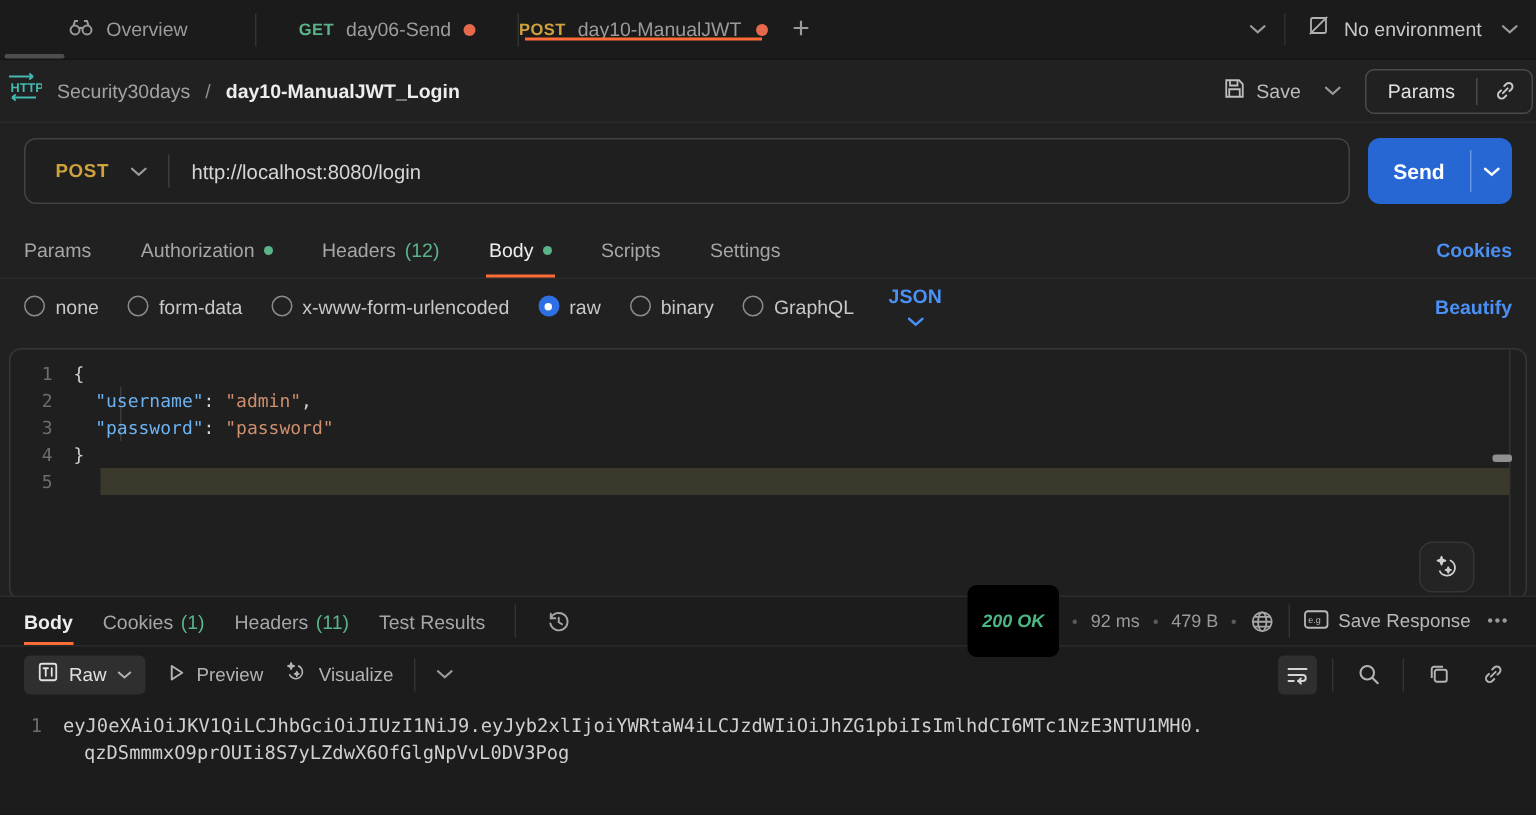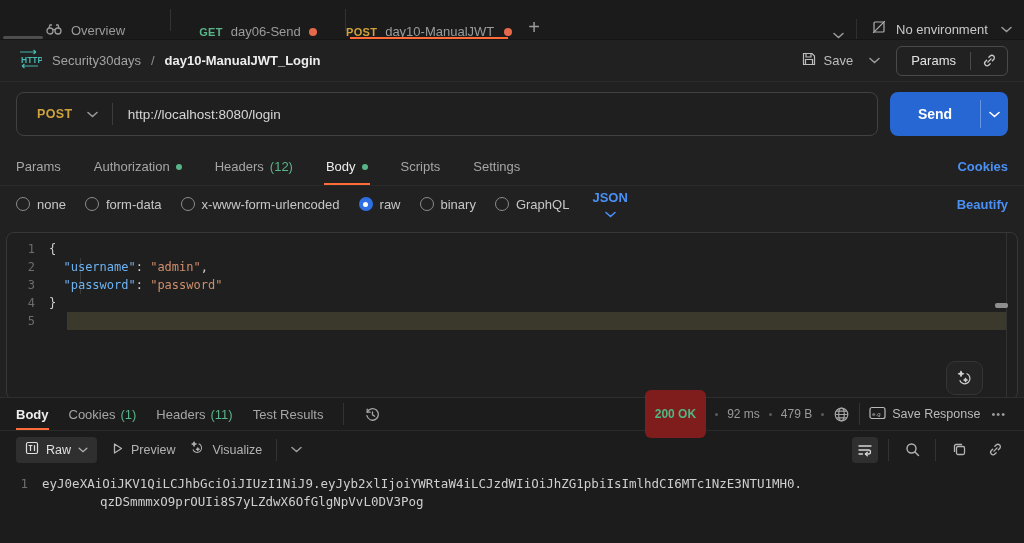--- a/index.html
+++ b/index.html
@@ -4,58 +4,58 @@
 <style>
   * { margin:0; padding:0; box-sizing:border-box; }
   html,body { background:#151515; }
   body { font-family:"Liberation Sans", sans-serif; }
   .app { position:relative; width:1024px; height:543px; background:#212121; color:#c9c9c9; overflow:hidden; }
 
   .vdiv { width:1px; background:#333; align-self:center; height:22px; }
   .chev svg, .chev-blue svg { display:block; }
 
   
-  .topbar { height:40px; background:#1b1b1b; display:flex; align-items:flex-end; border-bottom:1px solid #151515; position:relative; }
+  .topbar { height:40px; background:#1b1b1b; display:flex; align-items:center; border-bottom:1px solid #151515; position:relative; }
   .topbar .tab { display:flex; align-items:center; justify-content:center; gap:8px; font-size:13px; color:#9b9b9b; position:relative; cursor:pointer; }
   .tab-overview { width:170px; }
   .tab-get { width:174px; }
   .tab-post { width:166px; color:#e6e6e6; }
   .tab-post .tab-label { max-width:118px; overflow:hidden; white-space:nowrap; }
   .tab-post::after { content:""; position:absolute; left:4px; right:4px; bottom:0; height:2px; background:#ff6c37; }
   .method-get { color:#59b489; font-size:11px; font-weight:700; letter-spacing:.3px; }
   .method-post-sm { color:#cfa23c; font-size:11px; font-weight:700; letter-spacing:.3px; }
   .mod-dot { width:8px; height:8px; border-radius:50%; background:#e5694a; flex:0 0 auto; }
   .newtab { width:44px; display:flex; align-items:center; justify-content:center; font-size:20px; color:#9b9b9b; cursor:pointer; }
   .topbar-spacer { flex:1; }
   .topbar-chev { width:36px; display:flex; align-items:center; justify-content:center; cursor:pointer; }
   .env { width:168px; display:flex; align-items:center; gap:9px; padding-left:14px; border-left:1px solid #2f2f2f; cursor:pointer; }
   .env-label { font-size:13px; color:#c9c9c9; flex:1; }
   .tab-scroll-indicator { position:absolute; left:3px; bottom:0; width:40px; height:3px; background:#4e4e4e; border-radius:2px; }
 
   
-  .header { height:42px; display:flex; align-items:center; padding:0 16px; gap:10px; border-bottom:1px solid #2b2b2b; background:#212121; }
+  .header { height:42px; display:flex; align-items:center; padding:0 2px; gap:10px; border-bottom:1px solid #2b2b2b; background:#212121; }
   .crumb-collection { color:#a3a3a3; font-size:13px; }
   .crumb-sep { color:#8f8f8f; font-size:13px; }
   .crumb-name { color:#ededed; font-size:13px; font-weight:700; }
   .header-right { margin-left:auto; display:flex; align-items:center; gap:12px; }
   .save-btn { display:flex; align-items:center; gap:7px; color:#bdbdbd; font-size:13px; cursor:pointer; }
   .save-chev { cursor:pointer; padding:4px; }
   .share-group { display:flex; align-items:center; border:1px solid #4a4a4a; border-radius:6px; height:30px; overflow:hidden; }
   .share-btn { padding:0 14px; font-size:13px; color:#e3e3e3; display:flex; align-items:center; height:100%; cursor:pointer; }
   .share-div { width:1px; height:18px; background:#4a4a4a; }
   .share-link { width:36px; height:100%; display:flex; align-items:center; justify-content:center; cursor:pointer; }
 
   
   .url-row { display:flex; gap:12px; padding:10px 16px 12px; align-items:center; }
   .url-box { flex:1; height:44px; border:1px solid #424242; border-radius:8px; display:flex; align-items:center; background:#1f1f1f; }
   .url-method { color:#cfa23c; font-weight:700; font-size:12.5px; letter-spacing:.4px; padding:0 14px 0 20px; cursor:pointer; }
   .url-method-chev { padding-right:14px; cursor:pointer; }
   .url-div { width:1px; height:22px; background:#3c3c3c; }
   .url-text { padding-left:15px; font-size:13.5px; color:#d6d6d6; flex:1; cursor:text; }
-  .send-btn { width:118px; height:44px; background:#2667d4; border-radius:8px; display:flex; align-items:stretch; overflow:hidden; cursor:pointer; }
+  .send-btn { width:96px; height:44px; background:#2667d4; border-radius:8px; display:flex; align-items:stretch; overflow:hidden; cursor:pointer; }
   .send-main { flex:1; display:flex; align-items:center; justify-content:center; color:#fff; font-weight:700; font-size:14px; }
   .send-split { width:1px; background:rgba(255,255,255,.3); margin:8px 0; }
   .send-chev { width:27px; display:flex; align-items:center; justify-content:center; }
 
   
   .req-tabs { height:38px; display:flex; align-items:stretch; padding:0 16px; gap:33px; border-bottom:1px solid #2a2a2a; font-size:13px; color:#a6a6a6; }
   .req-tab { display:flex; align-items:center; gap:6px; position:relative; cursor:pointer; }
   .req-tab.active { color:#ededed; }
   .req-tab.active::after { content:""; position:absolute; left:-2px; right:-2px; bottom:0; height:2px; background:#ff6c37; }
   .green-dot { width:6px; height:6px; border-radius:50%; background:#59b489; }
@@ -86,39 +86,39 @@
   .postbot-btn { position:absolute; right:34px; bottom:4px; width:37px; height:34px; border:1px solid #353535; border-radius:9px; background:#242424; display:flex; align-items:center; justify-content:center; cursor:pointer; }
 
   
   .response { position:absolute; left:0; right:0; top:397px; bottom:0; background:#1c1c1c; border-top:1px solid #2e2e2e; }
   .resp-tabs { height:33px; display:flex; align-items:stretch; padding:0 16px; gap:20px; border-bottom:1px solid #2a2a2a; font-size:13px; color:#a6a6a6; }
   .resp-tab { display:flex; align-items:center; gap:5px; position:relative; cursor:pointer; }
   .resp-tab.active { color:#ededed; font-weight:600; }
   .resp-tab.active::after { content:""; position:absolute; left:0; right:0; bottom:0; height:2px; background:#ff6c37; }
   .history-btn { display:flex; align-items:center; cursor:pointer; }
   .resp-meta { margin-left:auto; display:flex; align-items:center; gap:9px; }
-  .status-badge { background:#7f1d1d; color:#4db784; font-size:12px; font-weight:700; padding:17px 10px; border-radius:6px; cursor:pointer; }
+  .status-badge { background:#000000; color:#4db784; font-size:12px; font-weight:700; padding:17px 10px; border-radius:6px; cursor:pointer;font-style:italic; }
   .sep-dot { width:3px; height:3px; border-radius:50%; background:#5a5a5a; }
   .meta-txt { font-size:12px; color:#9a9a9a; }
   .globe-btn { display:flex; align-items:center; cursor:pointer; }
   .save-resp { display:flex; align-items:center; gap:6px; color:#b9b9b9; font-size:12.5px; cursor:pointer; }
   .more-btn { color:#9a9a9a; font-size:11px; letter-spacing:1px; cursor:pointer; padding:0 2px; }
 
   .resp-toolbar { height:37px; display:flex; align-items:center; padding:0 16px; gap:14px; }
   .raw-btn { background:#2f2f2f; border-radius:4px; height:26px; display:flex; align-items:center; gap:7px; padding:0 9px; font-size:12.5px; color:#e0e0e0; cursor:pointer; }
   .tool-btn { display:flex; align-items:center; gap:7px; font-size:12.5px; color:#b3b3b3; cursor:pointer; }
   .toolbar-right { margin-left:auto; display:flex; align-items:center; gap:10px; }
   .icon-btn { width:26px; height:26px; display:flex; align-items:center; justify-content:center; border-radius:4px; cursor:pointer; }
   .icon-btn.active { background:#2f2f2f; }
 
   .resp-body { font-family:"DejaVu Sans Mono", monospace; font-size:12.5px; color:#cfcfcf; padding-top:7px; }
   .resp-line { display:flex; line-height:18px; }
   .resp-num { width:42px; text-align:right; padding-right:14px; color:#6d6d6d; flex:0 0 auto; }
   .resp-text { white-space:pre; }
-  .resp-wrap { padding-left:56px; line-height:18px; white-space:pre;margin-left:44px; }
+  .resp-wrap { padding-left:56px; line-height:18px; white-space:pre; }
 </style>
 </head>
 <body>
 
 <div class="app">
 
   <div class="topbar">
     <div class="tab tab-overview">
       <span>
         <svg width="18" height="14" viewBox="0 0 18 14" fill="none" stroke="#9b9b9b" stroke-width="1.3">

